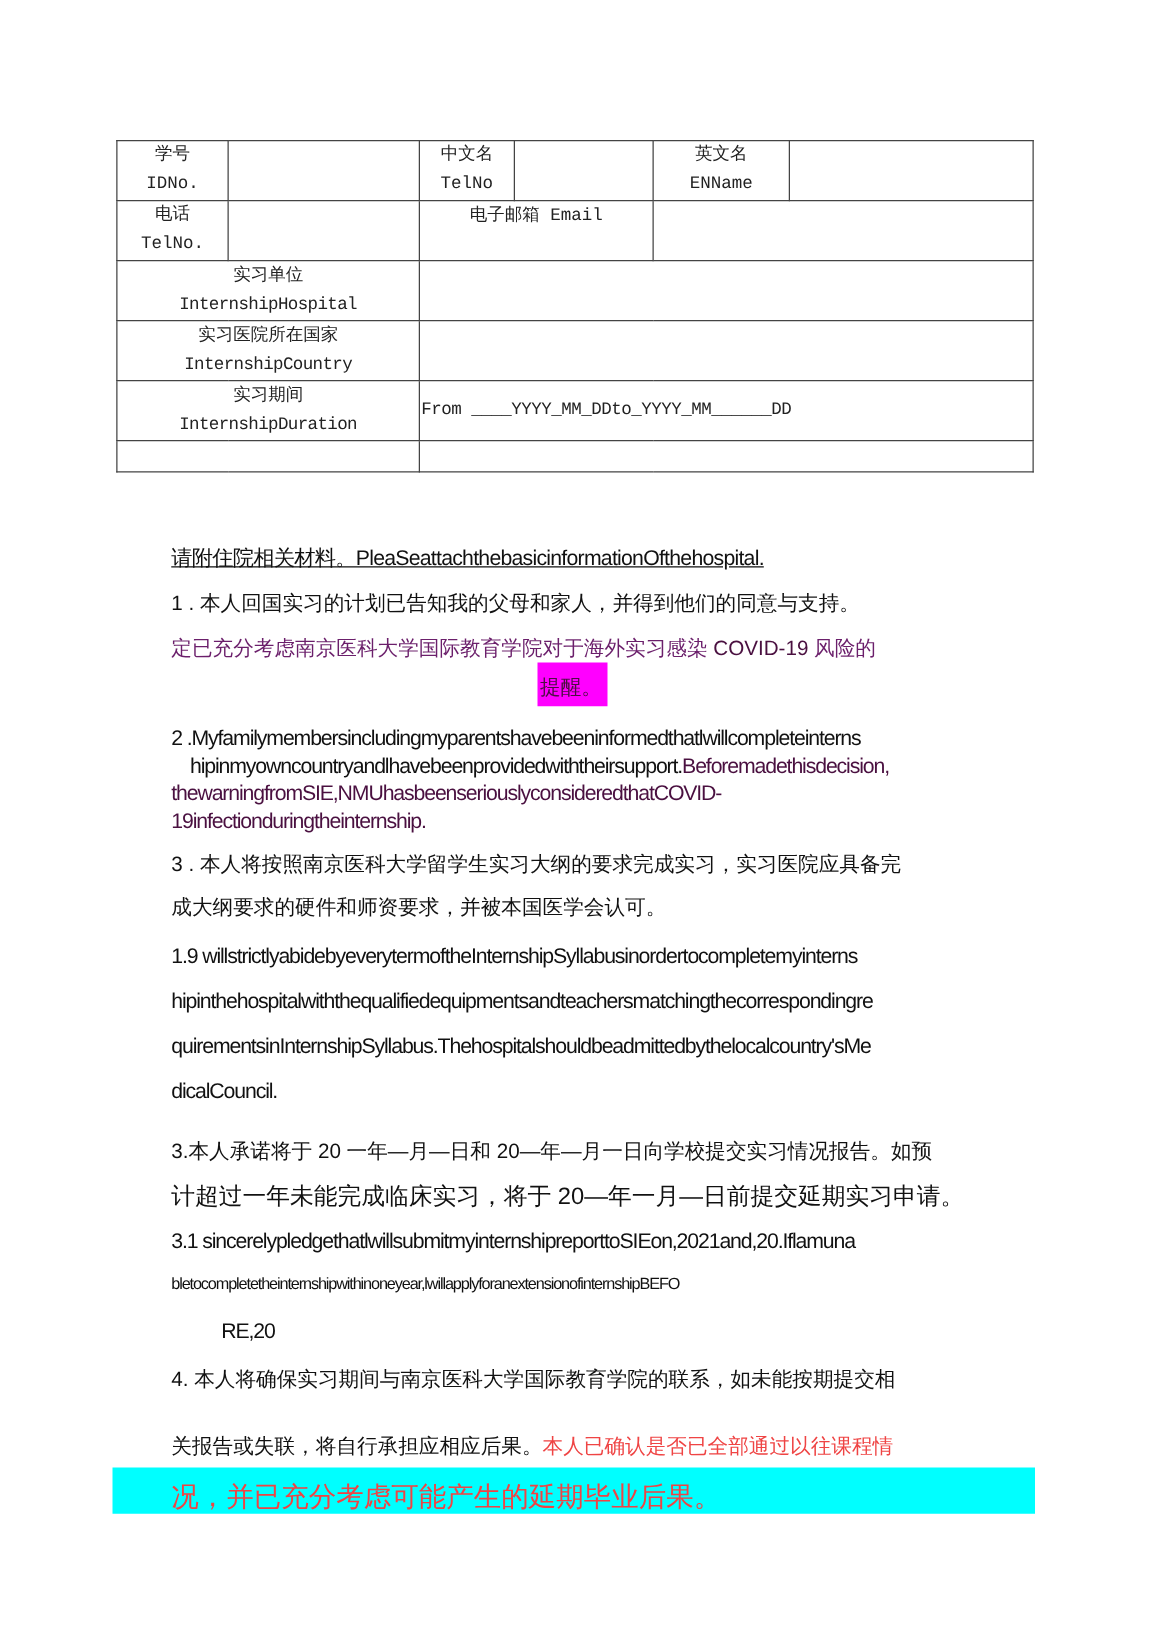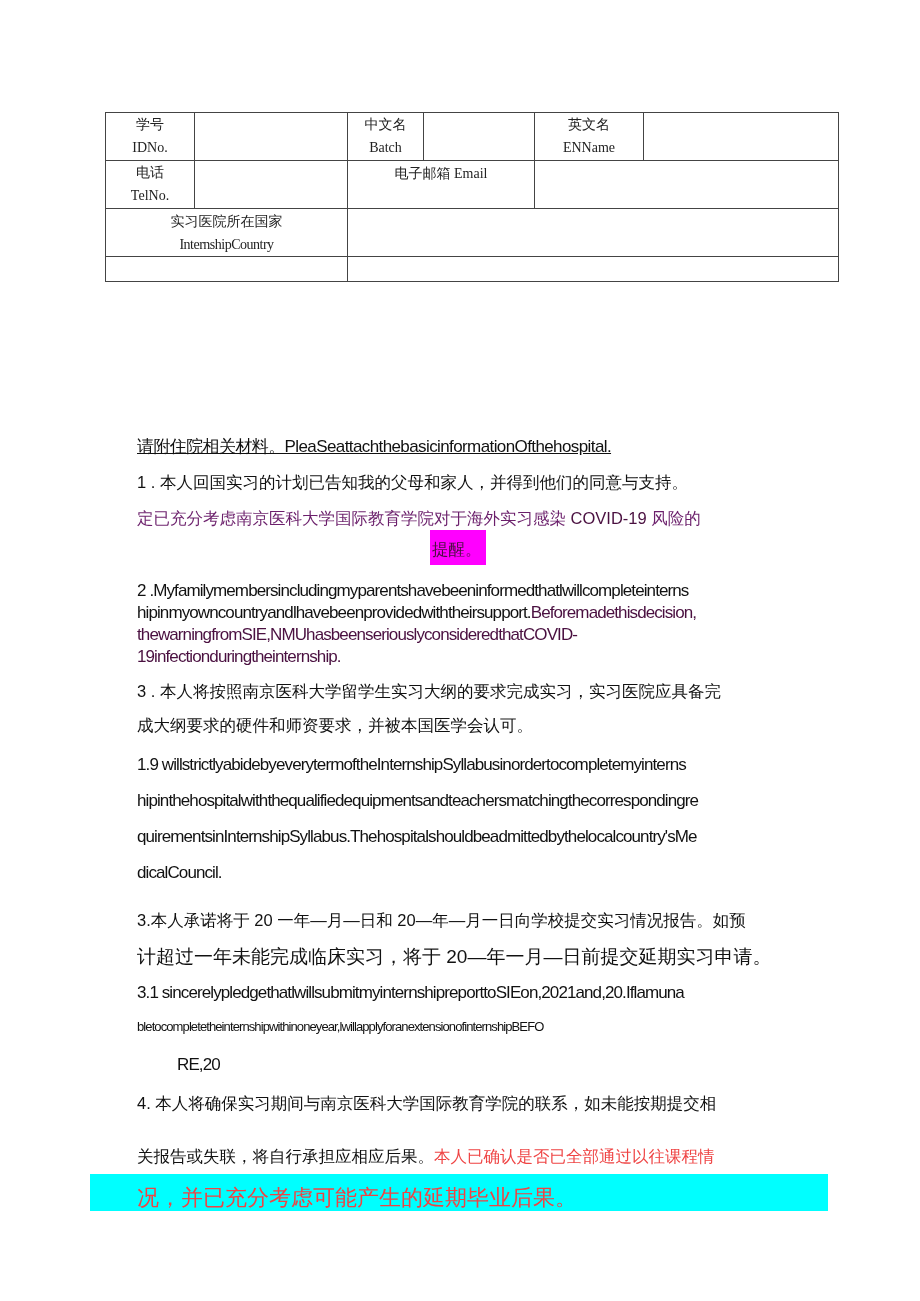--- a/index.html
+++ b/index.html
@@ -3,22 +3,22 @@
 <meta charset="utf-8">
 <style>
   html, body { margin: 0; padding: 0; background: #ffffff; }
   body { width: 920px; height: 1301px; position: relative; overflow: hidden; color: #111; }
   .sans { font-family: "Liberation Sans", "DejaVu Sans", sans-serif; }
 
   table.form {
     position: absolute; left: 93px; top: 112px;
     border-collapse: collapse; table-layout: fixed;
     width: 733px;
-    font-family: Liberation Serif, serif;
-    font-size: 14px; color: #222; margin-left: 12px;
+    font-family: Liberation Mono, monospace;
+    font-size: 14px; color: #222;
   }
   table.form td {
     border: 1px solid #444;
     padding: 0; vertical-align: top; text-align: center;
     line-height: 23px;
   }
   table.form td.pad { padding-top: 1px; }
   .r49 { height: 48px; }
   .rlast { height: 25px; }
   .dur { text-align: left !important; vertical-align: middle !important; padding-left: 1px !important; font-size: 14px; }
@@ -49,21 +49,21 @@
   </colgroup>
   <tbody>
       <tr class="r49">
     <td>
           <div>学号</div>
           <div>IDNo.</div>
         </td>
     <td></td>
     <td>
           <div>中文名</div>
-          <div>Batch</div>
+          <div>TelNo</div>
         </td>
     <td></td>
     <td>
           <div>英文名</div>
           <div>ENName</div>
         </td>
     <td></td>
   </tr>
   <tr class="r49">
     <td>
@@ -71,43 +71,57 @@
           <div>TelNo.</div>
         </td>
     <td></td>
     <td colspan="2" class="pad">
           <div>电子邮箱 Email</div>
         </td>
     <td colspan="2"></td>
   </tr>
   <tr class="r49">
     <td colspan="2" class="pad">
+          <div>实习单位</div>
+          <div style="letter-spacing:-0.5px">InternshipHospital</div>
+        </td>
+    <td colspan="4"></td>
+  </tr>
+  <tr class="r49">
+    <td colspan="2" class="pad">
           <div>实习医院所在国家</div>
           <div style="letter-spacing:-0.5px">InternshipCountry</div>
         </td>
     <td colspan="4"></td>
+  </tr>
+  <tr class="r49">
+    <td colspan="2" class="pad">
+          <div>实习期间</div>
+          <div style="letter-spacing:-0.5px">InternshipDuration</div>
+        </td>
+    <td colspan="4" class="dur" style="letter-spacing:-0.4px">From ____YYYY_MM_DDto_YYYY_MM______DD</td>
   </tr>
   <tr class="rlast">
     <td colspan="2"></td>
     <td colspan="4"></td>
   </tr>
 </tbody>
   </table>
 
 <div class="line sans" style="top:435px;font-size:17px;text-decoration:underline;letter-spacing:-0.6px;">请附住院相关材料。PleaSeattachthebasicinformationOfthehospital.</div>
 
 <div class="line sans" style="top:472px;font-size:16.5px;">1 . 本人回国实习的计划已告知我的父母和家人，并得到他们的同意与支持。</div>
 
 <div class="line sans purple" style="top:508px;font-size:16.5px;">
   <span>定已充分考虑南京医科大学国际教育学院对于海外实习感染</span><span class="darkpurple"> COVID-19 </span><span>风险的</span>
 </div>
 <div class="line sans darkpurple" style="left:432px;top:539px;font-size:16.5px;">提醒。</div>
 
 <div class="line sans tight" style="top:581px;font-size:17px;">2   .Myfamilymembersincludingmyparentshavebeeninformedthatlwillcompleteinterns</div>
-<div class="line sans tight" style="top:603px;font-size:17px;">
+<div class="line sans tight" style="top:603px;font-size:17px;margin-left:15px;">
   <span>hipinmyowncountryandlhavebeenprovidedwiththeirsupport.</span><span class="darkpurple">Beforemadethisdecision,</span>
 </div>
 <div class="line sans tight darkpurple" style="top:625px;font-size:17px;">thewarningfromSIE,NMUhasbeenseriouslyconsideredthatCOVID-</div>
 <div class="line sans tight darkpurple" style="top:647px;font-size:17px;">19infectionduringtheinternship.</div>
 
 <div class="line sans" style="top:681px;font-size:16.5px;">3  . 本人将按照南京医科大学留学生实习大纲的要求完成实习，实习医院应具备完</div>
 <div class="line sans" style="top:715px;font-size:16.5px;">成大纲要求的硬件和师资要求，并被本国医学会认可。</div>
 
 <div class="line sans tight" style="top:755px;font-size:17px;">1.9  willstrictlyabidebyeverytermoftheInternshipSyllabusinordertocompletemyinterns</div>
 <div class="line sans tight" style="top:791px;font-size:17px;">hipinthehospitalwiththequalifiedequipmentsandteachersmatchingthecorrespondingre</div>

